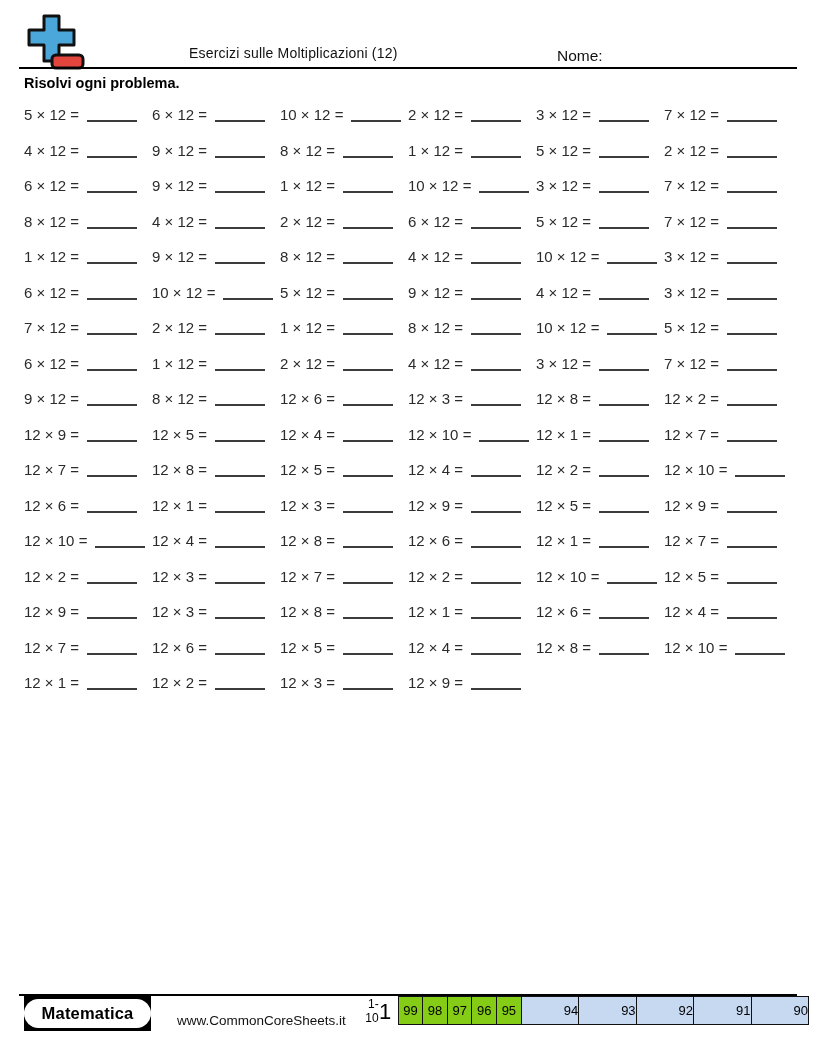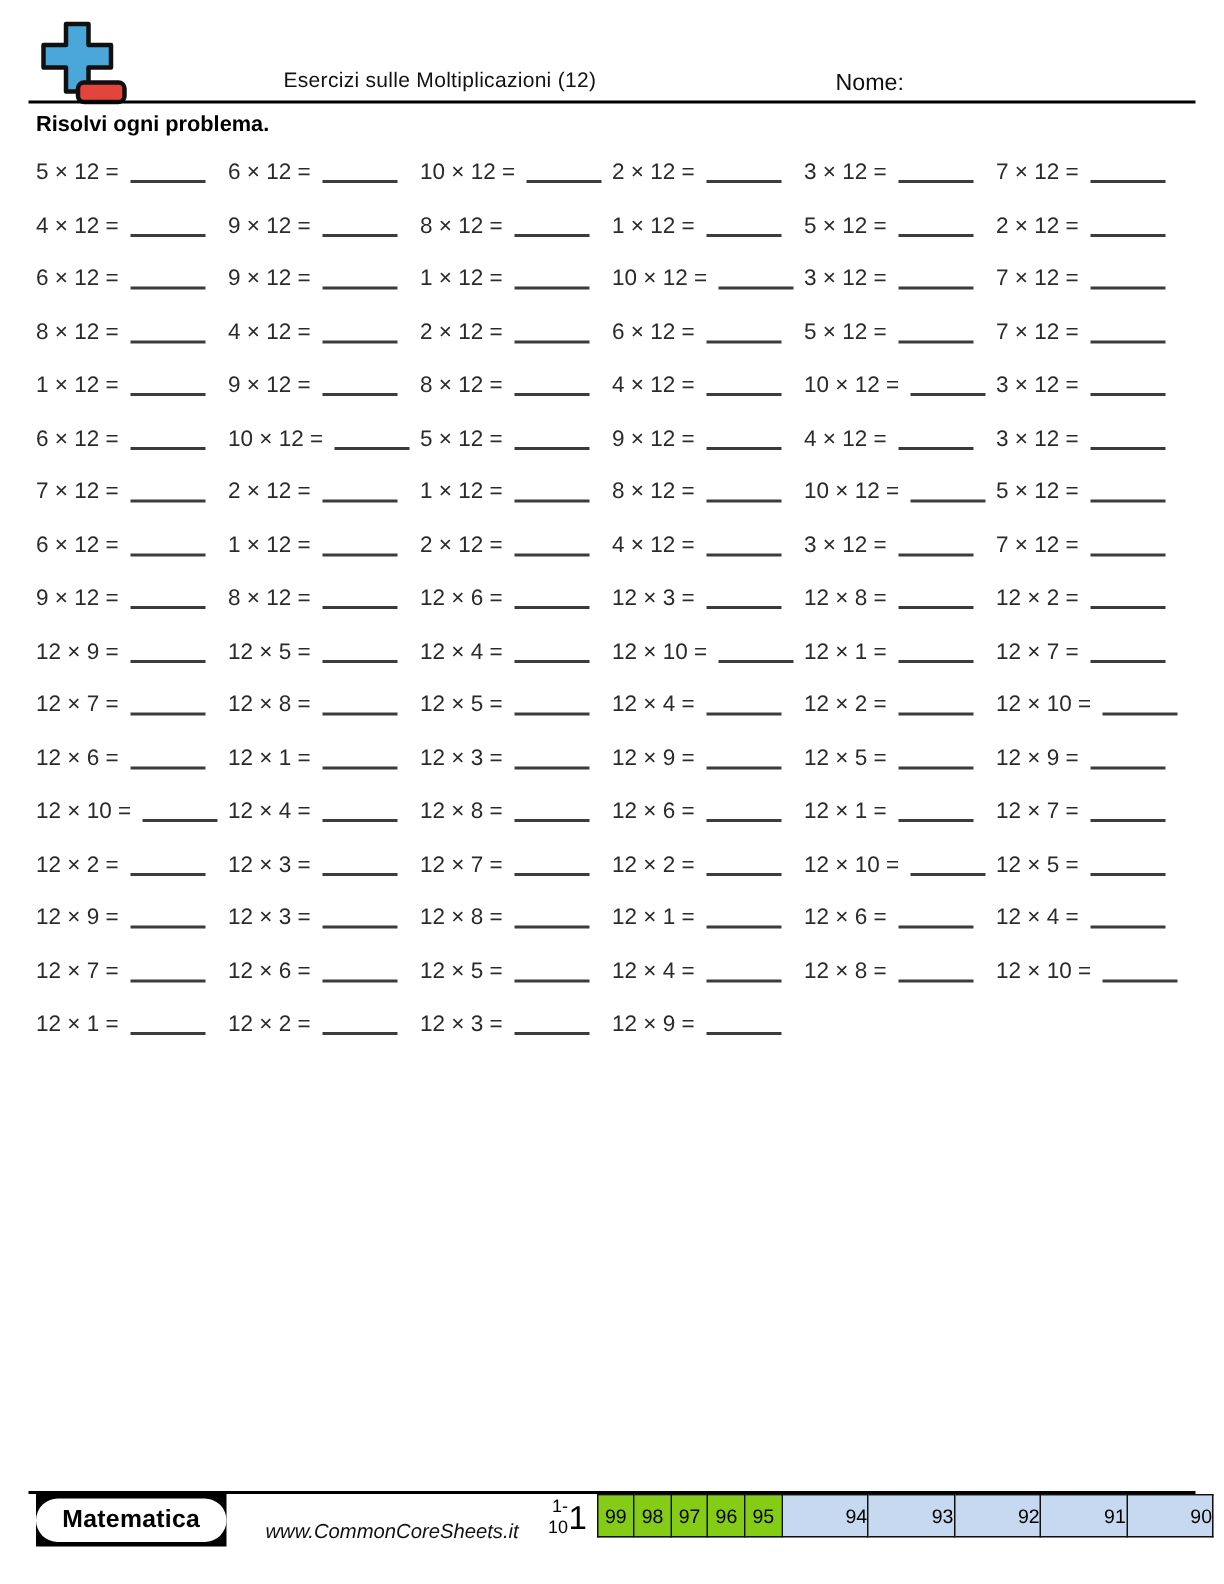--- a/index.html
+++ b/index.html
@@ -75,21 +75,21 @@
   }
   .brand-pill {
     width: 138px; height: 29px;
     background: #fff; border-radius: 15px;
     display: flex; align-items: center; justify-content: center;
     font-size: 16.5px; font-weight: bold; color: #000;
     letter-spacing: 0.2px;
   }
   .website {
     position: absolute; left: 177px; top: 1013px;
-    font-size: 13.5px; color: #111; font-style: italic;
+    font-size: 13.5px; color: #111;
   }
   .page-number {
     position: absolute; left: 379px; top: 999px;
     font-size: 22px; color: #000;
   }
   .grade-table-wrap {
     position: absolute; right: 7px; top: 996px;
   }
   table.grade-table { border-collapse: collapse; }
   table.grade-table th.range {

